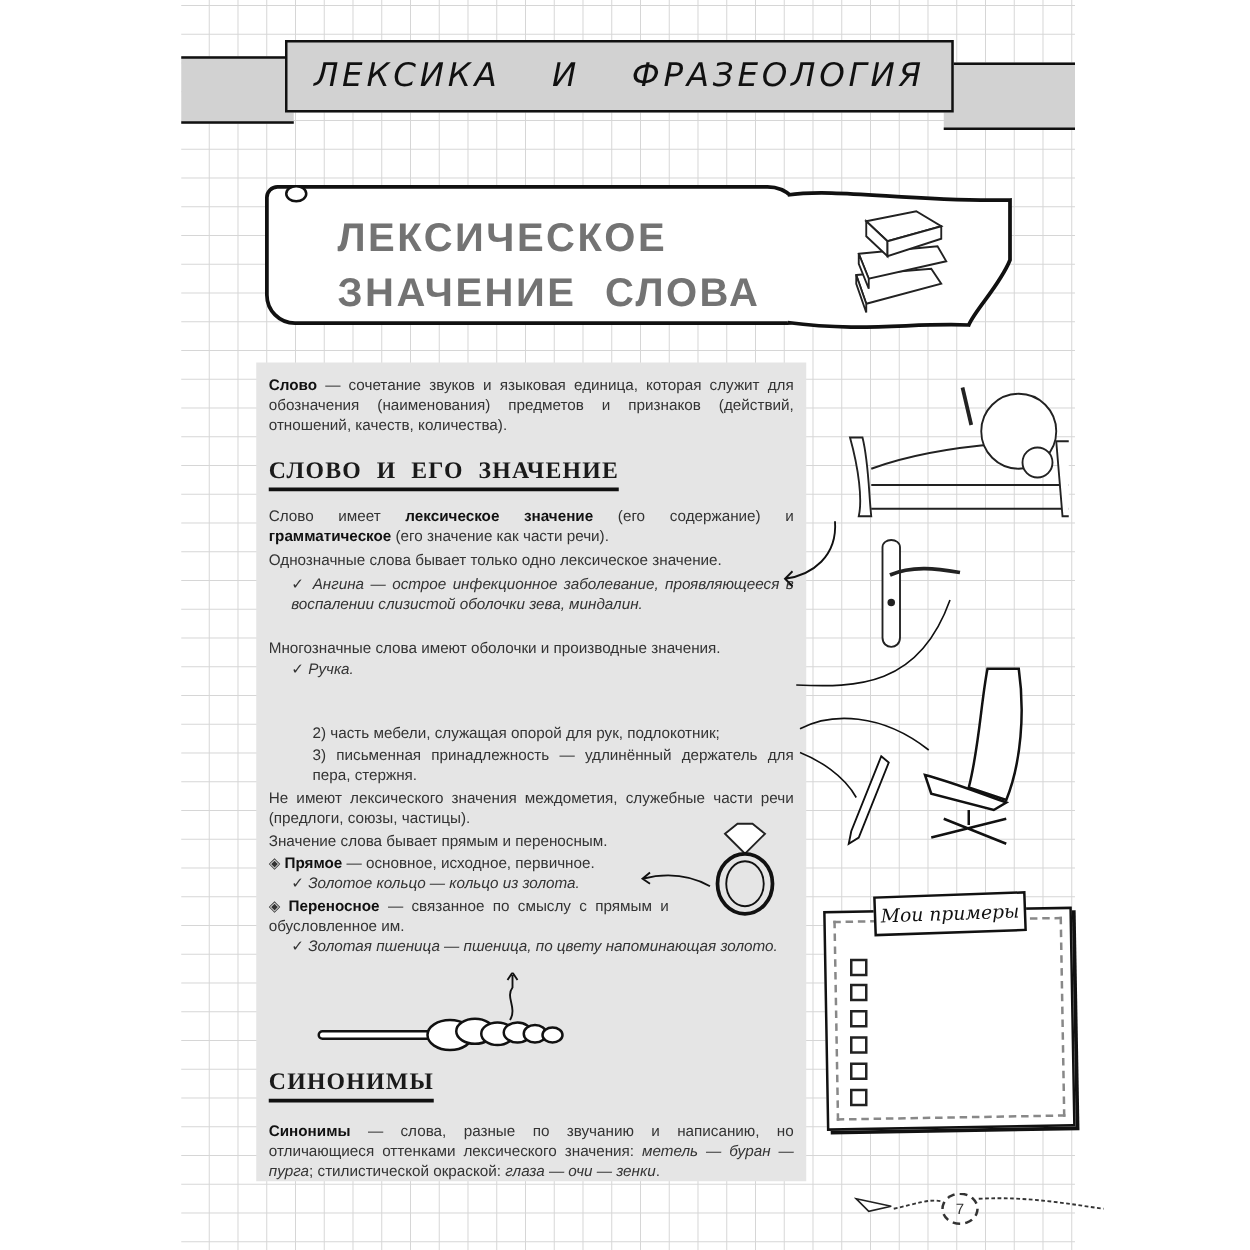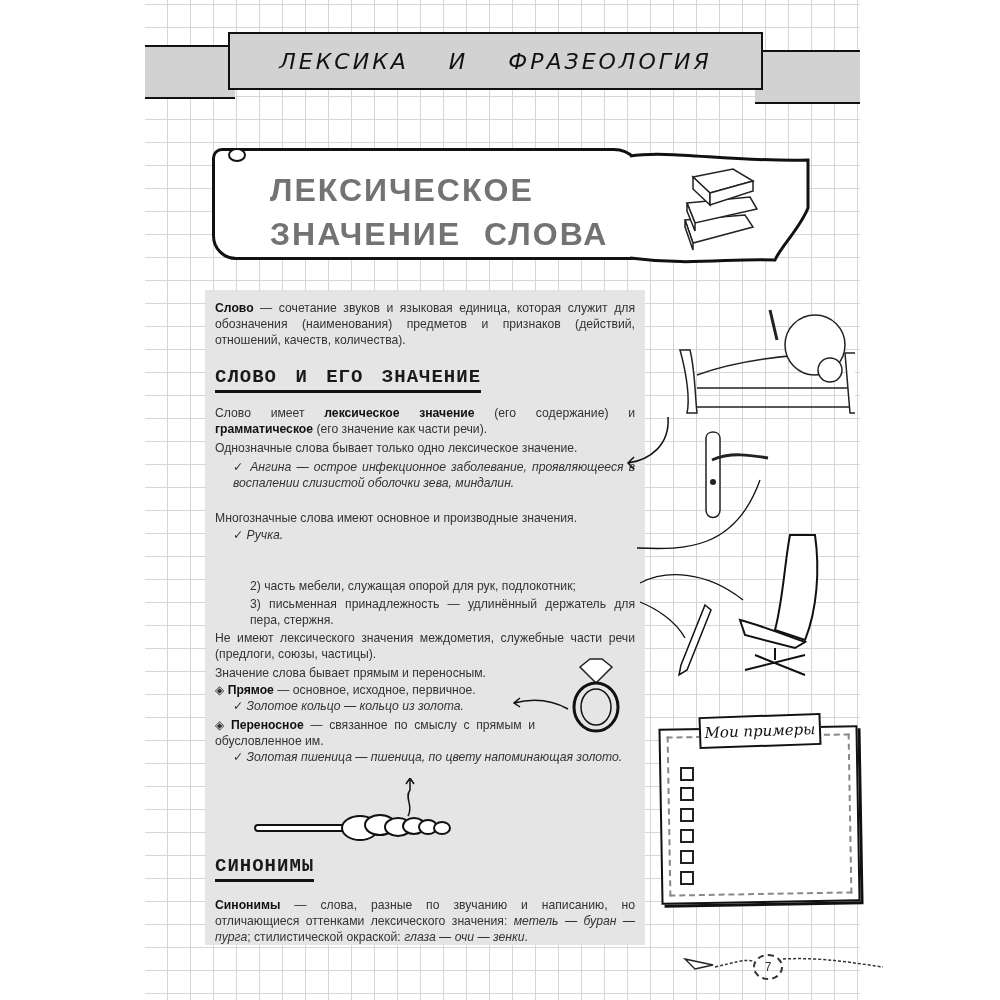--- a/index.html
+++ b/index.html
@@ -6,31 +6,31 @@
   body{width:1000px;height:1000px;position:relative;overflow:hidden;font-family:"Liberation Sans",sans-serif;color:#2a2a2a;}
   .page{position:absolute;left:145px;top:0;width:715px;height:1000px;
     background-color:#fff;
     background-image:
       linear-gradient(to right,#d6d6d6 1px,transparent 1px),
       linear-gradient(to bottom,#d6d6d6 1px,transparent 1px);
     background-size:23px 23px;background-position:-1px 4px;}
   
   .ribbon-tail{position:absolute;background:#d2d2d2;border-top:2px solid #111;border-bottom:2px solid #111;}
   .ribbon-main{position:absolute;left:228px;top:32px;width:535px;height:58px;background:#d2d2d2;border:2px solid #111;box-sizing:border-box;display:flex;align-items:center;justify-content:center;}
-  .ribbon-main span{font-family:"DejaVu Sans",sans-serif;font-size:22px;letter-spacing:3px;color:#111;font-style:italic;word-spacing:30px;}
+  .ribbon-main span{font-family:"DejaVu Sans",sans-serif;font-size:26px;letter-spacing:3px;color:#111;font-style:italic;word-spacing:30px;}
   
   .banner{position:absolute;left:212px;top:148px;width:432px;height:112px;background:#fff;border:3px solid #111;border-radius:10px 30px 14px 24px;box-sizing:border-box;}
   .banner-title{position:absolute;left:270px;top:168px;font-family:Liberation Sans, sans-serif;font-weight:bold;font-size:32px;line-height:44px;letter-spacing:2px;color:#737373;}
   .banner-title div:nth-child(2){word-spacing:12px;}
   .pin{position:absolute;width:14px;height:10px;border:2px solid #111;border-radius:50%;background:#fff;}
   
   .content{position:absolute;left:205px;top:290px;width:440px;height:655px;background:#e5e5e5;}
   .txt{position:absolute;left:10px;width:420px;font-size:12.2px;line-height:16px;text-align:justify;color:#333;}
   .txt b{color:#111;}
-  .h2{position:absolute;left:10px;font-family:Liberation Mono, monospace;font-weight:bold;font-size:19px;letter-spacing:1px;color:#1a1a1a;border-bottom:3px solid #111;padding-bottom:2px;word-spacing:6px;}
+  .h2{position:absolute;left:10px;font-family:Liberation Serif, serif;font-weight:bold;font-size:19px;letter-spacing:1px;color:#1a1a1a;border-bottom:3px solid #111;padding-bottom:2px;word-spacing:6px;}
   .it{font-style:italic;}
   .diamond{font-size:12px;color:#333;}
   
   .examples{position:absolute;left:660px;top:727px;width:195px;height:172px;background:#fff;border:2px solid #111;box-shadow:3px 3px 0 #111;transform:rotate(-1deg);}
   .examples .inner{position:absolute;left:6px;top:6px;right:6px;bottom:6px;border:2px dashed #888;}
   .examples-tag{position:absolute;left:699px;top:715px;width:118px;height:28px;background:#fff;border:2px solid #111;transform:rotate(-2deg);display:flex;align-items:center;justify-content:center;font-family:"DejaVu Serif",serif;font-style:italic;font-size:15px;color:#111;}
   .cb{position:absolute;left:680px;width:10px;height:10px;border:2px solid #222;}
   .pagenum{position:absolute;left:753px;top:954px;width:26px;height:22px;border:2px dashed #333;border-radius:50%;display:flex;align-items:center;justify-content:center;font-size:12px;color:#333;}
 </style>
 </head>
@@ -75,21 +75,21 @@
 
   <div class="h2" style="top:76px;">СЛОВО И ЕГО ЗНАЧЕНИЕ</div>
 
   <div class="txt" style="top:115px;">
     <span>Слово имеет </span><b>лексическое значение</b><span> (его содержание) и </span><b>грамматическое</b><span> (его значение как части речи).</span>
   </div>
   <div class="txt" style="top:150px;">Однозначные слова бывает только одно лексическое значение.</div>
   <div class="txt" style="top:169px;left:28px;width:402px;">
     <span>✓</span> <span class="it">Ангина — острое инфекционное заболевание, проявляющееся в воспалении слизистой оболочки зева, миндалин.</span>
   </div>
-  <div class="txt" style="top:220px;">Многозначные слова имеют основное и производные значения.</div>
+  <div class="txt" style="top:220px;">Многозначные слова имеют оболочки и производные значения.</div>
   <div class="txt" style="top:237px;left:28px;width:402px;">
     <span>✓</span> <span class="it">Ручка.</span>
   </div>
   <div class="txt" style="top:288px;left:45px;width:385px;">
     <span>2)</span> <span>часть мебели, служащая опорой для рук, подлокотник;</span>
   </div>
   <div class="txt" style="top:306px;left:45px;width:385px;">
     <span>3)</span> <span>письменная принадлежность — удлинённый держатель для пера, стержня.</span>
   </div>
   <div class="txt" style="top:340px;">Не имеют лексического значения междометия, служебные части речи (предлоги, союзы, частицы).</div>

